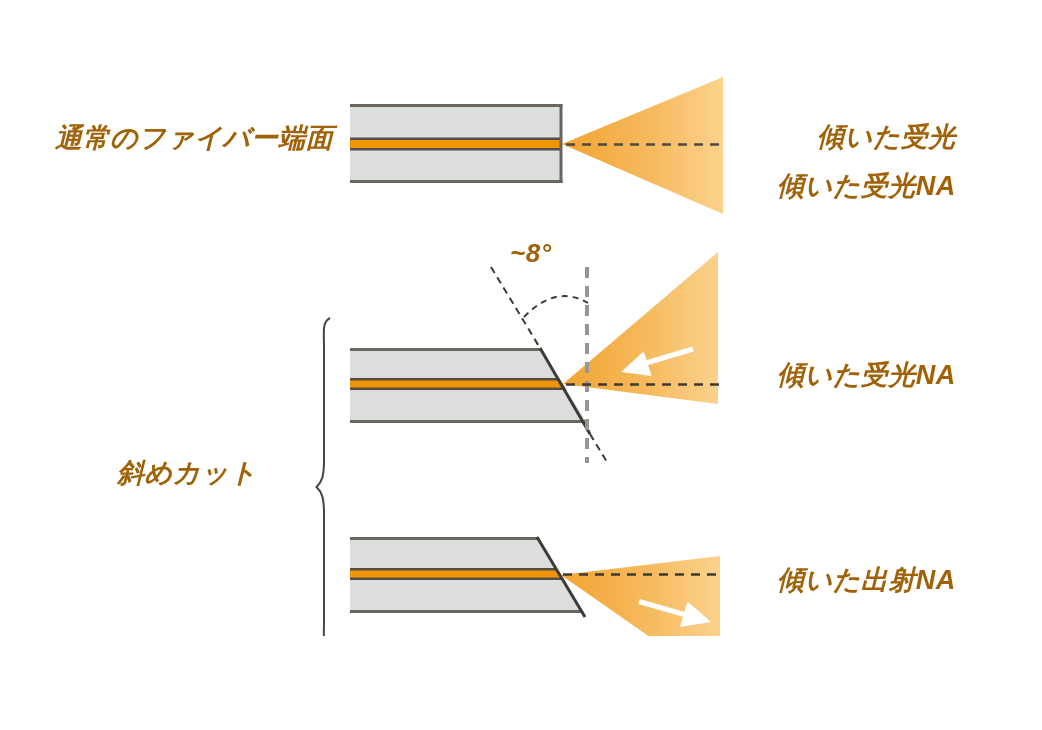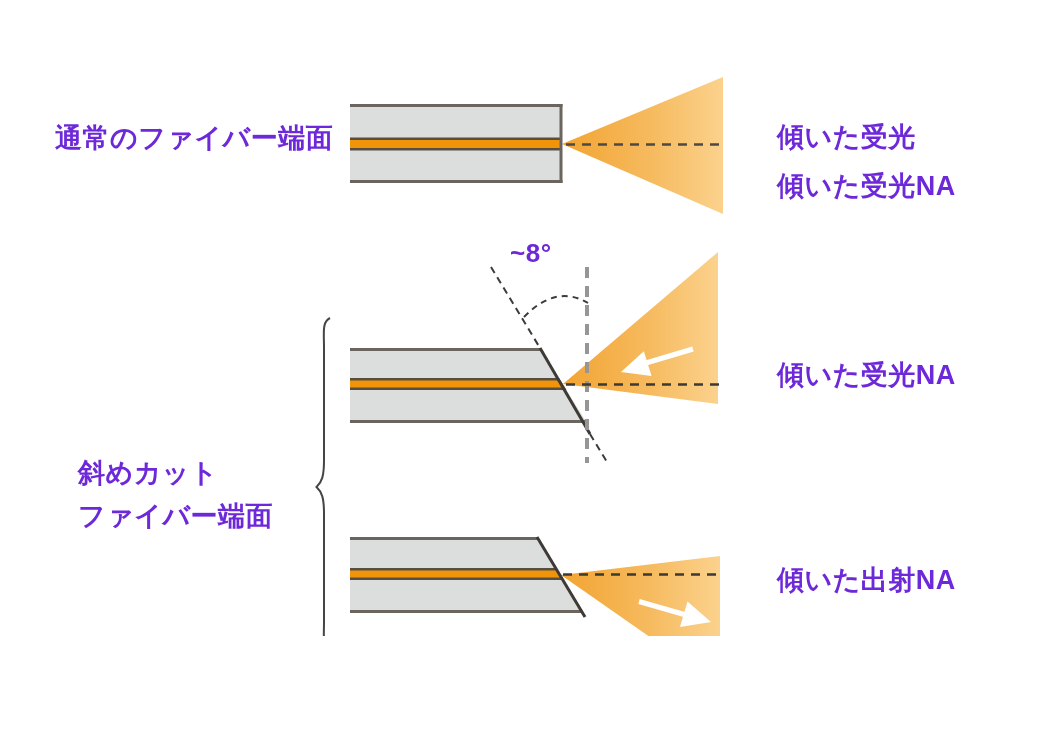--- a/index.html
+++ b/index.html
@@ -1,34 +1,35 @@
 <!DOCTYPE html>
 <html><head>
 <meta charset="utf-8">
 <style>
   html,body{margin:0;padding:0;background:#ffffff;}
   .stage{
     position:relative;
     width:1042px;height:636px;
     background:#ffffff;
     font-family:"Liberation Sans", sans-serif;
-    color:#6d28d9;
+    color:#a16207;
     overflow:hidden;
+    font-style:italic;
   }
   .stage svg{position:absolute;left:0;top:0;}
   .lbl{
     position:absolute;
     font-size:27px;
     font-weight:600;
     letter-spacing:0.5px;
     white-space:nowrap;
     line-height:1.0;
   }
   .lbl-two-line{line-height:49px;}
-  .lbl-center{text-align:left;white-space:normal;line-height:43px;}
+  .lbl-center{text-align:center;white-space:normal;line-height:43px;}
   .angle-lbl{font-size:26px;font-weight:600;}
 </style>
 </head>
 <body>
 
 <div class="stage">
 
   <svg width="1042" height="730" viewBox="0 0 1042 730">
     <defs>
       <linearGradient id="coneGrad" x1="0" y1="0" x2="1" y2="0">
@@ -96,29 +97,28 @@
       <line x1="639" y1="601.5" x2="686" y2="615" stroke="#FFFFFF" stroke-width="5"></line>
       <polygon points="711,622 687.5,601.4 680,627" fill="#FFFFFF"></polygon>
     </g>
 
     <path d="M330,318 C322,322 324,332 324,348 L324,460 C324,476 322,482 316.5,487
              C322,492 324,498 324,514 L324,622 C324,640 322,648 330,653" stroke="#454545" stroke-width="2" fill="none"></path>
   </svg>
 
   <div class="lbl" style="left:55px;top:125px;">通常のファイバー端面</div>
 
-  <div class="lbl lbl-two-line" style="left:777px;top:113px;">
+  <div class="lbl lbl-two-line" style="left:777px;top:113px;text-align:right;">
     <div>傾いた受光</div>
     <div>傾いた受光NA</div>
   </div>
 
   <div class="lbl angle-lbl" style="left:510px;top:240px;">~8°</div>
 
   <div class="lbl" style="left:777px;top:362px;">傾いた受光NA</div>
 
   <div class="lbl" style="left:777px;top:567px;text-align:right;">傾いた出射NA</div>
 
   <div class="lbl lbl-center" style="left:78px;top:452px;width:218px;">
     <div>斜めカット</div>
-    <div>ファイバー端面</div>
   </div>
 
 </div>
 
 </body></html>

